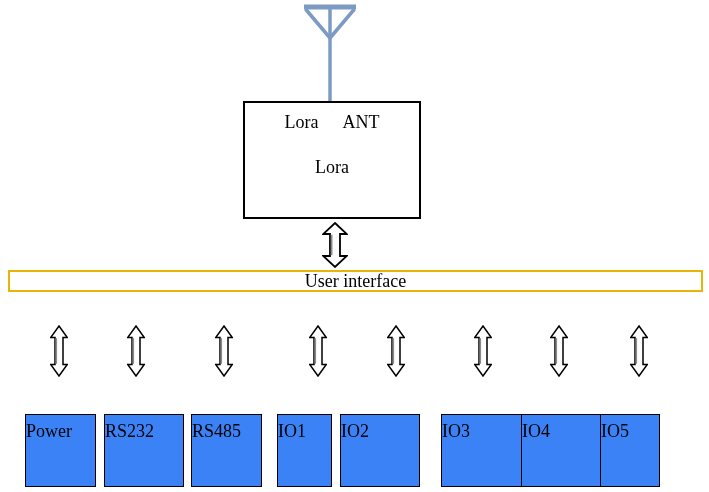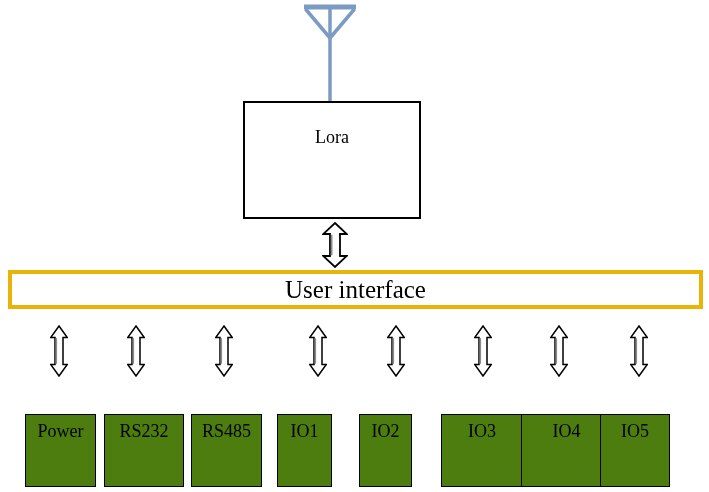--- a/index.html
+++ b/index.html
@@ -18,53 +18,56 @@
     left: 243px; top: 101px; width: 178px; height: 118px;
     border: 2px solid #000; background: #fff;
     box-sizing: border-box; text-align: center;
   }
   .lora-line1 { margin-top: 9px; font-size: 18px; white-space: nowrap; }
   .lora-line1 .ant-gap { display: inline-block; margin-left: 24px; }
   .lora-line2 { margin-top: 24px; font-size: 18px; }
 
   
   #ui-bar {
-    left: 8px; top: 270px; width: 695px; height: 39px;
-    border: 4px solid #eab308; background: #fff;
+    left: 8px; top: 270px; width: 695px; height: 22px;
+    border: 2px solid #eab308; background: #fff;
     box-sizing: border-box;
     display: flex; align-items: center; justify-content: center;
-    font-size: 25px;
+    font-size: 18px;
   }
 
   
   .arrow-lg { left: 322px; top: 222px; width: 26px; height: 46px; }
   .arrow-sm { top: 325px; width: 18px; height: 52px; }
 
   
   #antenna { left: 294px; top: 0px; width: 72px; height: 102px; }
 
   
   .port-box {
     position: absolute; top: 414px; height: 73px;
-    border: 1.5px solid #000; background: #4d7c0f;
+    border: 1.5px solid #000; background: #3b82f6;
     box-sizing: border-box;
-    text-align: center; font-size: 18px; padding-top: 6px;
+    font-size: 18px; padding-top: 6px;
   }
 </style>
 </head>
 <body>
 
 <svg id="antenna" class="abs" viewBox="0 0 72 102" xmlns="http://www.w3.org/2000/svg">
   <line x1="36" y1="5" x2="36" y2="102" stroke="#7B9BC3" stroke-width="3.5"></line>
   <line x1="10" y1="7" x2="62" y2="7" stroke="#7B9BC3" stroke-width="5"></line>
   <line x1="11.5" y1="9" x2="36" y2="38" stroke="#7B9BC3" stroke-width="3.5"></line>
   <line x1="60.5" y1="9" x2="36" y2="38" stroke="#7B9BC3" stroke-width="3.5"></line>
 </svg>
 
 <div id="lora-box" class="abs">
+  <div class="lora-line1">
+    <span>Lora</span><span class="ant-gap">ANT</span>
+  </div>
   <div class="lora-line2">Lora</div>
 </div>
 
 <svg class="abs arrow-lg" viewBox="0 0 26 46" xmlns="http://www.w3.org/2000/svg">
   <path d="M13 1 L24.8 12 H18 V34 H24.8 L13 45 L1.2 34 H8 V12 H1.2 Z" fill="#fff" stroke="#000" stroke-width="1.8" stroke-linejoin="miter"></path>
   <line x1="9.6" y1="12.8" x2="9.6" y2="33.2" stroke="#8A8A8A" stroke-width="1.8"></line>
 </svg>
 
 <div id="ui-bar" class="abs">
   <span>User interface</span>
@@ -100,16 +103,16 @@
   </svg>
 <svg class="abs arrow-sm" style="left:630px" viewBox="0 0 18 52">
     <path d="M9 1 L17.3 12.5 H13 V39.5 H17.3 L9 51 L0.7 39.5 H5 V12.5 H0.7 Z" fill="#fff" stroke="#000" stroke-width="1.5" stroke-linejoin="miter"></path>
     <line x1="6.3" y1="13.2" x2="6.3" y2="38.8" stroke="#8A8A8A" stroke-width="1.6"></line>
   </svg>
 
 <div class="port-box" style="left:25px;  width:71px"><span>Power</span></div>
 <div class="port-box" style="left:104px; width:80px"><span>RS232</span></div>
 <div class="port-box" style="left:191px; width:71px"><span>RS485</span></div>
 <div class="port-box" style="left:277px; width:55px"><span>IO1</span></div>
-<div class="port-box" style="left:359px; width:53px"><span>IO2</span></div>
+<div class="port-box" style="left:340px; width:80px"><span>IO2</span></div>
 <div class="port-box" style="left:441px; width:82px"><span>IO3</span></div>
 <div class="port-box" style="left:521px; width:91px"><span>IO4</span></div>
-<div class="port-box" style="left:600px; width:70px"><span>IO5</span></div>
+<div class="port-box" style="left:600px; width:60px"><span>IO5</span></div>
 
 </body></html>

